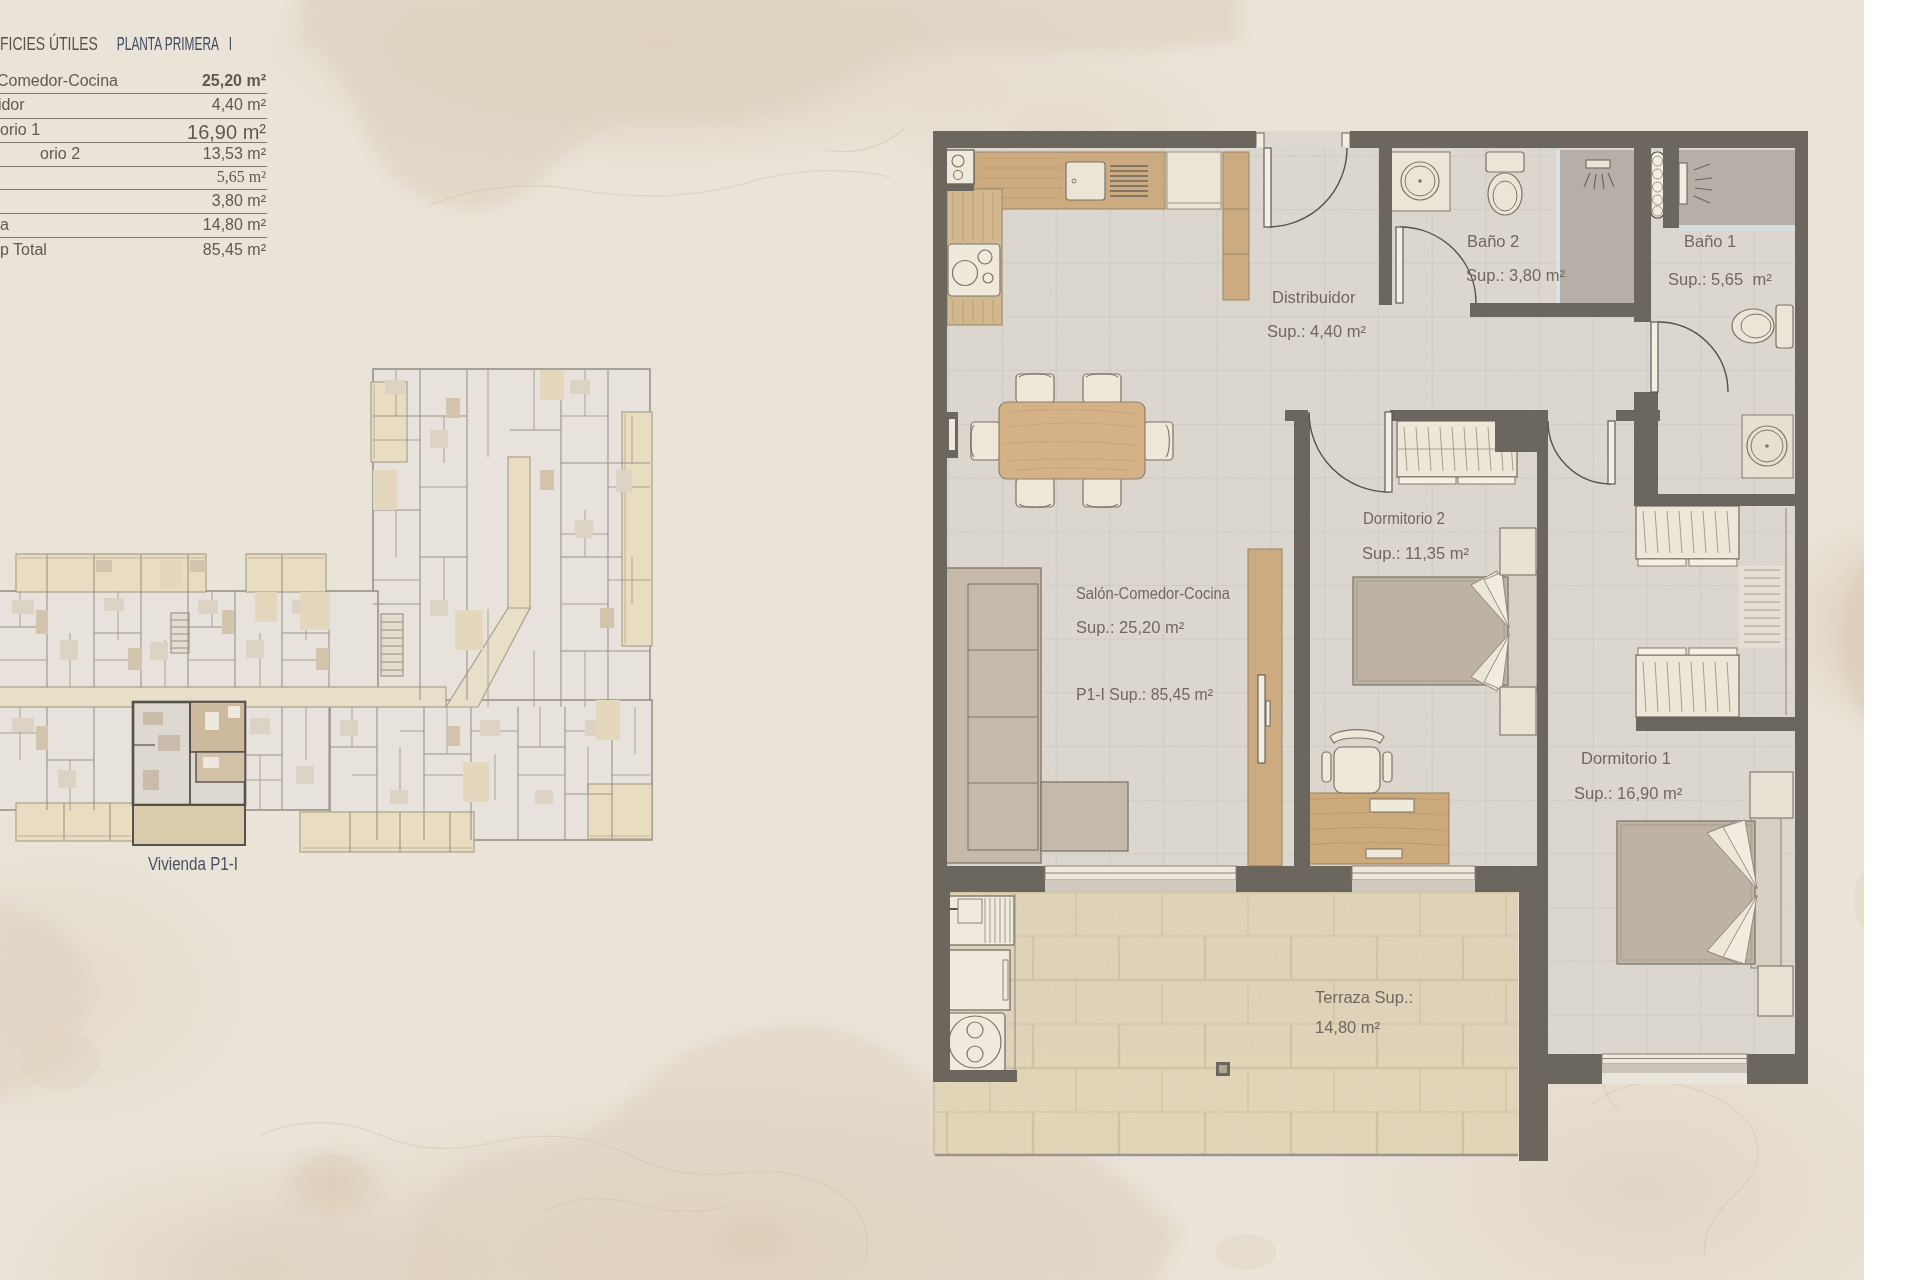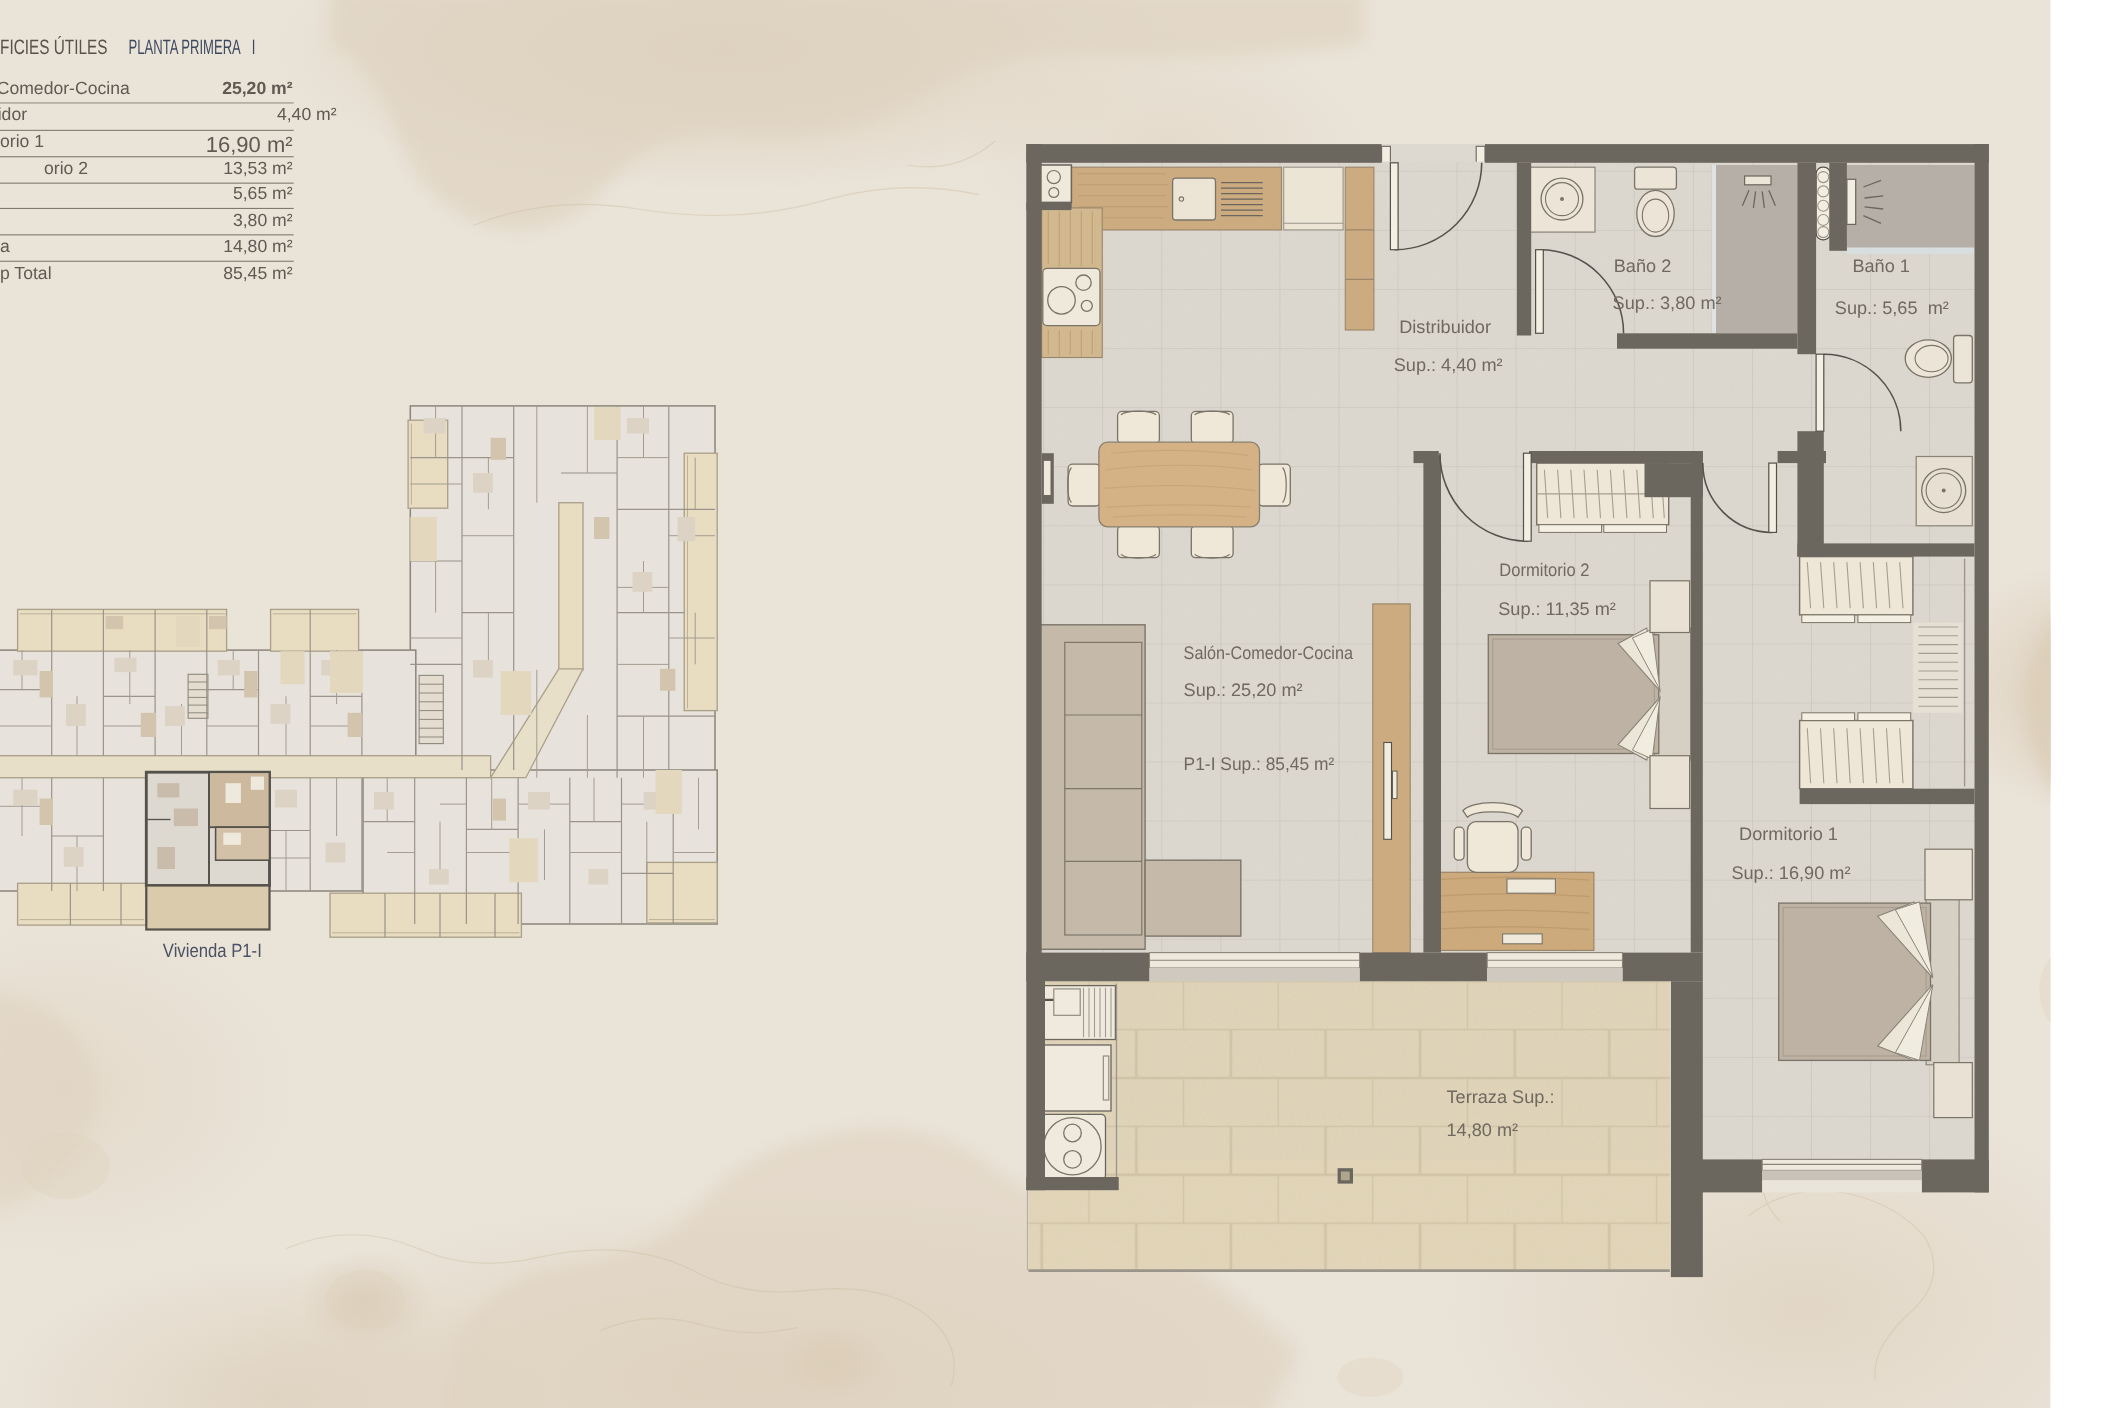--- a/index.html
+++ b/index.html
@@ -56,24 +56,24 @@
 
   <div class="t" style="left:-3px;top:72px;font-size:16px;">Comedor-Cocina</div>
 
   <div class="t" style="left:-11px;top:96px;font-size:16px;">uidor</div>
   <div class="t" style="left:0px;top:120.7px;font-size:16px;">orio 1</div>
   <div class="t" style="left:0px;top:144.8px;font-size:16px;padding-left:40px;">orio 2</div>
   <div class="t" style="left:0px;top:216px;font-size:16px;">a</div>
   <div class="t" style="left:0px;top:241px;font-size:16px;">p Total</div>
 
   <div class="t" style="left:0px;top:72px;width:266px;text-align:right;font-size:16px;font-weight:bold;">25,20 m²</div>
-  <div class="t" style="left:0px;top:96px;width:266px;text-align:right;font-size:16px;margin-left:40px;">4,40 m²</div>
+  <div class="t" style="left:0px;top:96px;width:266px;text-align:right;font-size:16px;">4,40 m²</div>
   <div class="t" style="left:0px;top:120.7px;width:266px;text-align:right;font-size:20px;">16,90 m²</div>
   <div class="t" style="left:0px;top:144.8px;width:266px;text-align:right;font-size:16px;">13,53 m²</div>
-  <div class="t" style="left:0px;top:168.4px;width:266px;text-align:right;font-size:16px;">5,65 m²</div>
+  <div class="t" style="left:0px;top:168.4px;width:266px;text-align:right;font-size:16px;font-family:Liberation Serif, serif;">5,65 m²</div>
   <div class="t" style="left:0px;top:192px;width:266px;text-align:right;font-size:16px;">3,80 m²</div>
   <div class="t" style="left:0px;top:215.7px;width:266px;text-align:right;font-size:16px;">14,80 m²</div>
   <div class="t" style="left:0px;top:241px;width:266px;text-align:right;font-size:16px;">85,45 m²</div>
 
   <div style="position:absolute;left:0;top:93px;width:267px;border-top:1.2px solid #807a6e;"></div>
   <div style="position:absolute;left:0;top:117.5px;width:267px;border-top:1.2px solid #807a6e;"></div>
   <div style="position:absolute;left:0;top:141.7px;width:267px;border-top:1.2px solid #807a6e;"></div>
   <div style="position:absolute;left:0;top:165.8px;width:267px;border-top:1.2px solid #807a6e;"></div>
   <div style="position:absolute;left:0;top:189.4px;width:267px;border-top:1.2px solid #807a6e;"></div>
   <div style="position:absolute;left:0;top:213px;width:267px;border-top:1.2px solid #807a6e;"></div>

